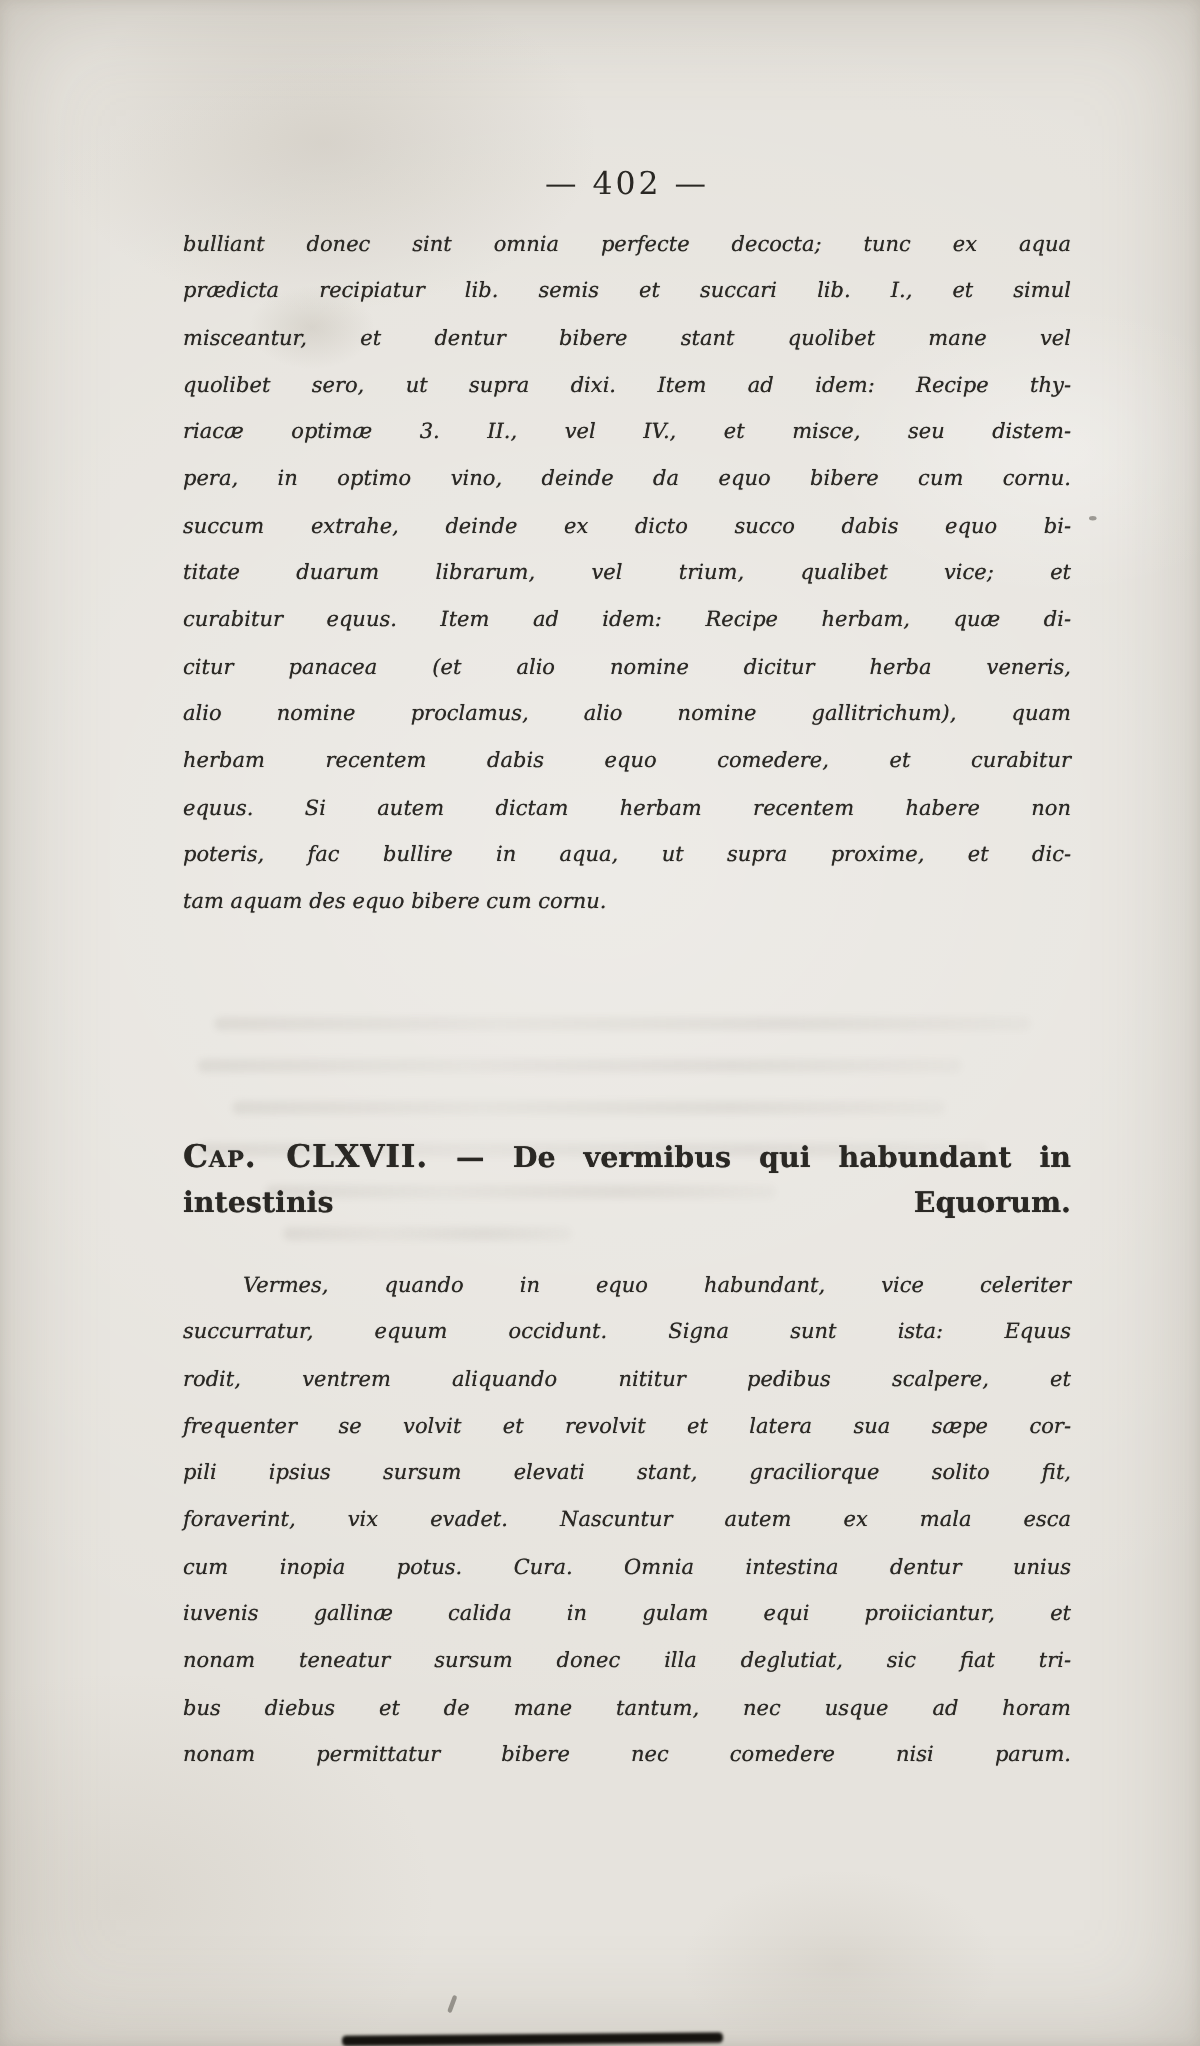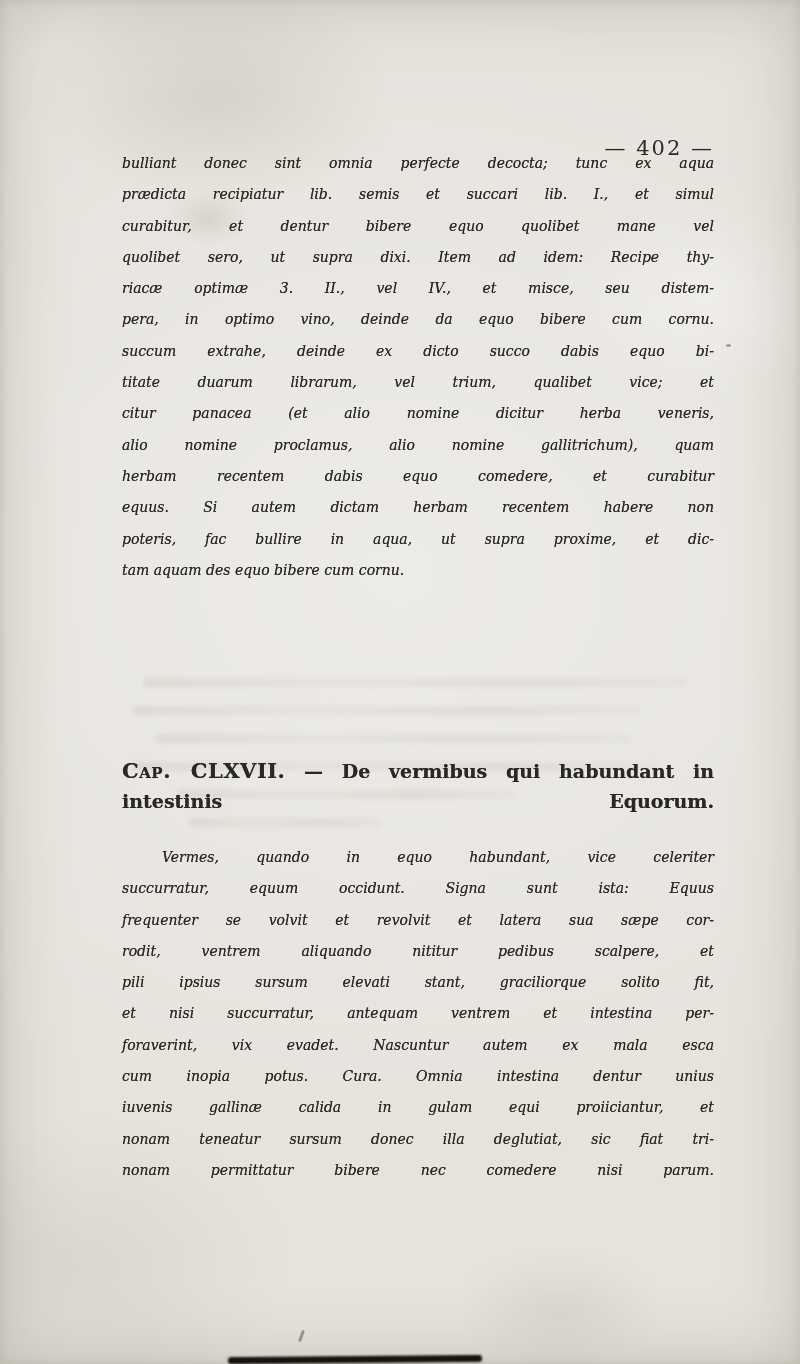--- a/index.html
+++ b/index.html
@@ -20,25 +20,24 @@
       radial-gradient(ellipse 60px 40px at 26% 16%, rgba(140,130,112,0.18), transparent 70%),
       radial-gradient(ellipse 220px 140px at 88% 22%, rgba(255,255,255,0.30), transparent 70%),
       radial-gradient(ellipse 300px 220px at 10% 93%, rgba(160,150,132,0.16), transparent 70%),
       radial-gradient(ellipse 150px 90px at 70% 96%, rgba(150,140,122,0.14), transparent 70%),
       radial-gradient(ellipse 900px 760px at 50% 42%, rgba(255,255,255,0.30), transparent 78%);
     box-shadow: inset 0 0 70px rgba(115,105,88,0.30), inset 0 0 10px rgba(115,105,88,0.18);
   }
   .page-number {
     position: absolute;
     left: 122px; top: 110px; width: 592px;
-    text-align: right;
+    text-align: center;
     font-size: 21px;
     letter-spacing: 2px;
     font-style: normal;
-    margin-top: 26px;
   }
   .textblock {
     position: absolute;
     left: 122px; width: 592px;
   }
   .para-1 { top: 148px; }
   .para-2 { top: 842px; }
   .line {
     font-style: italic;
     font-size: 14px;
@@ -111,26 +110,27 @@
 </head>
 <body>
 
 <div class="page">
 
   <div class="page-number">— 402 —</div>
 
   <div class="textblock para-1">
       <div class="line">bulliant donec sint omnia perfecte decocta; tunc ex aqua</div>
       <div class="line">prædicta recipiatur lib. semis et succari lib. I., et simul</div>
-      <div class="line">curabitur, et dentur bibere equo quolibet mane vel</div>
+      <div class="line">misceantur, et dentur bibere stant quolibet mane vel</div>
       <div class="line">quolibet sero, ut supra dixi. Item ad idem: Recipe thy-</div>
       <div class="line">riacæ optimæ 3. II., vel IV., et misce, seu distem-</div>
       <div class="line">pera, in optimo vino, deinde da equo bibere cum cornu.</div>
       <div class="line">succum extrahe, deinde ex dicto succo dabis equo bi-</div>
       <div class="line">titate duarum librarum, vel trium, qualibet vice; et</div>
+      <div class="line">curabitur equus. Item ad idem: Recipe herbam, quæ di-</div>
       <div class="line">citur panacea (et alio nomine dicitur herba veneris,</div>
       <div class="line">alio nomine proclamus, alio nomine gallitrichum), quam</div>
       <div class="line">herbam recentem dabis equo comedere, et curabitur</div>
       <div class="line">equus. Si autem dictam herbam recentem habere non</div>
       <div class="line">poteris, fac bullire in aqua, ut supra proxime, et dic-</div>
       <div class="line last">tam aquam des equo bibere cum cornu.</div>
     </div>
 
   <div class="ghost">
     <div class="g"></div>
@@ -143,28 +143,28 @@
 
   <div class="chapter-heading">
     <span class="cap-label">Cap. CLXVII.</span>
     <span>—</span>
     <span>De vermibus qui habundant in intestinis Equorum.</span>
   </div>
 
   <div class="textblock para-2">
       <div class="line">Vermes, quando in equo habundant, vice celeriter</div>
       <div class="line">succurratur, equum occidunt. Signa sunt ista: Equus</div>
+      <div class="line">rodit, ventrem aliquando nititur pedibus scalpere, et</div>
       <div class="line">frequenter se volvit et revolvit et latera sua sæpe cor-</div>
-      <div class="line">rodit, ventrem aliquando nititur pedibus scalpere, et</div>
       <div class="line">pili ipsius sursum elevati stant, graciliorque solito fit,</div>
-      <div class="line">et nisi succurratur, antequam ventrem et intestina per-</div>
       <div class="line">foraverint, vix evadet. Nascuntur autem ex mala esca</div>
       <div class="line">cum inopia potus. Cura. Omnia intestina dentur unius</div>
       <div class="line">iuvenis gallinæ calida in gulam equi proiiciantur, et</div>
       <div class="line">nonam teneatur sursum donec illa deglutiat, sic fiat tri-</div>
+      <div class="line">bus diebus et de mane tantum, nec usque ad horam</div>
       <div class="line">nonam permittatur bibere nec comedere nisi parum.</div>
     </div>
 
   <div class="speck speck-1"></div>
   <div class="speck speck-2"></div>
   <div class="scan-mark"></div>
 
 </div>
 
 </body></html>

